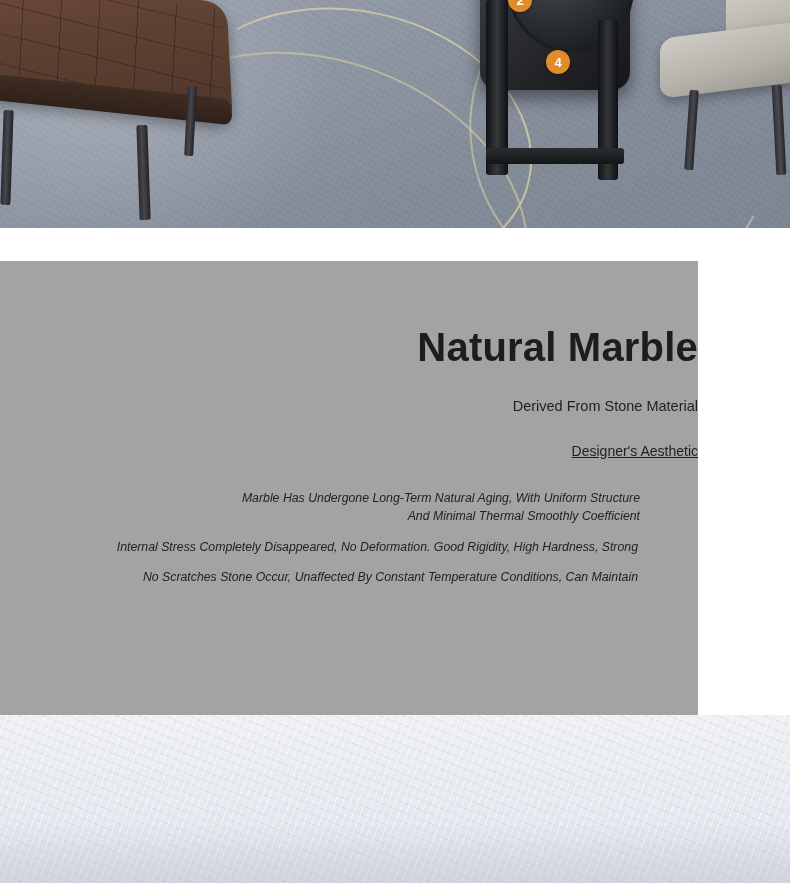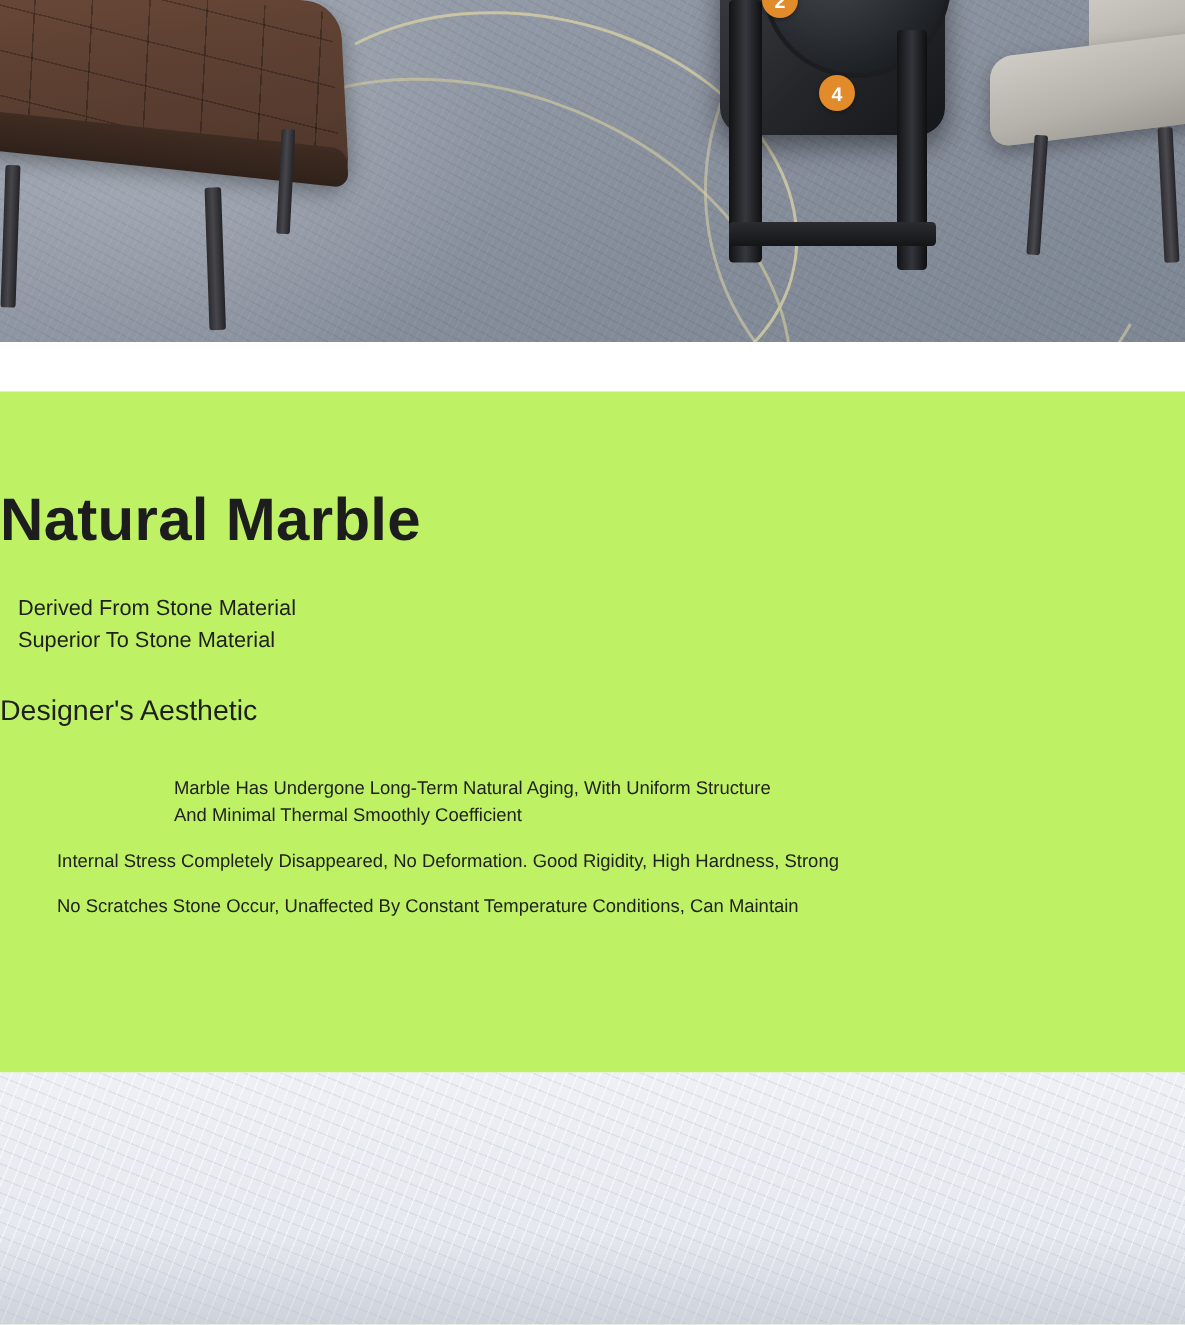--- a/index.html
+++ b/index.html
@@ -213,24 +213,24 @@
 
   .photo-gap {
     width: 790px;
     height: 33px;
     background: #ffffff;
   }
 
   
   .marble-section {
     position: relative;
-    width: 790px;
+    width: 698px;
     height: 454px;
-    background: #bef264;
-    text-align: left;
+    background: #a3a3a3;
+    text-align: right;
     overflow: hidden;
   }
   .marble-inner {
     position: relative;
     padding-top: 62px;
   }
   .headline {
     font-size: 40px;
     font-weight: 700;
     color: #1d1d1d;
@@ -240,35 +240,36 @@
   }
   .subline {
     margin-top: 25px;
     font-size: 14.5px;
     color: #1f1f1f;
     line-height: 1.45;
     padding-left: 12px;
   }
   .designer {
     margin-top: 26px;
-    font-size: 19px;
+    font-size: 14px;
     color: #1f1f1f;
+    text-decoration: underline;
   }
   .features {
     margin-top: 30px;
     font-size: 12.3px;
     color: #222222;
     line-height: 1.5;
   }
   .feature {
     margin: 0 0 12px 0;
     padding: 0 90px;
   }
-  .feature.wide { padding: 0 38px; }
-  .feature.narrow { padding: 0 116px; }
+  .feature.wide { padding: 0 60px; font-style: italic; }
+  .feature.narrow { padding: 0 58px; font-style: italic; }
 
   
   .bottom-section {
     position: relative;
     width: 790px;
     height: 168px;
     background: #e9ecf2;
     overflow: hidden;
   }
   .bottom-bg {
@@ -332,21 +333,20 @@
   </div>
 
   <div class="photo-gap"></div>
 
   <div class="marble-section">
     <div class="marble-inner">
       <h1 class="headline">Natural Marble</h1>
 
       <div class="subline">
         <div>Derived From Stone Material</div>
-        <div>Superior To Stone Material</div>
       </div>
 
       <div class="designer">Designer's Aesthetic</div>
 
       <div class="features">
         <p class="feature narrow">
           <span>Marble Has Undergone Long-Term Natural Aging, With Uniform Structure</span><br>
           <span>And Minimal Thermal Smoothly Coefficient</span>
         </p>
         <p class="feature wide">

